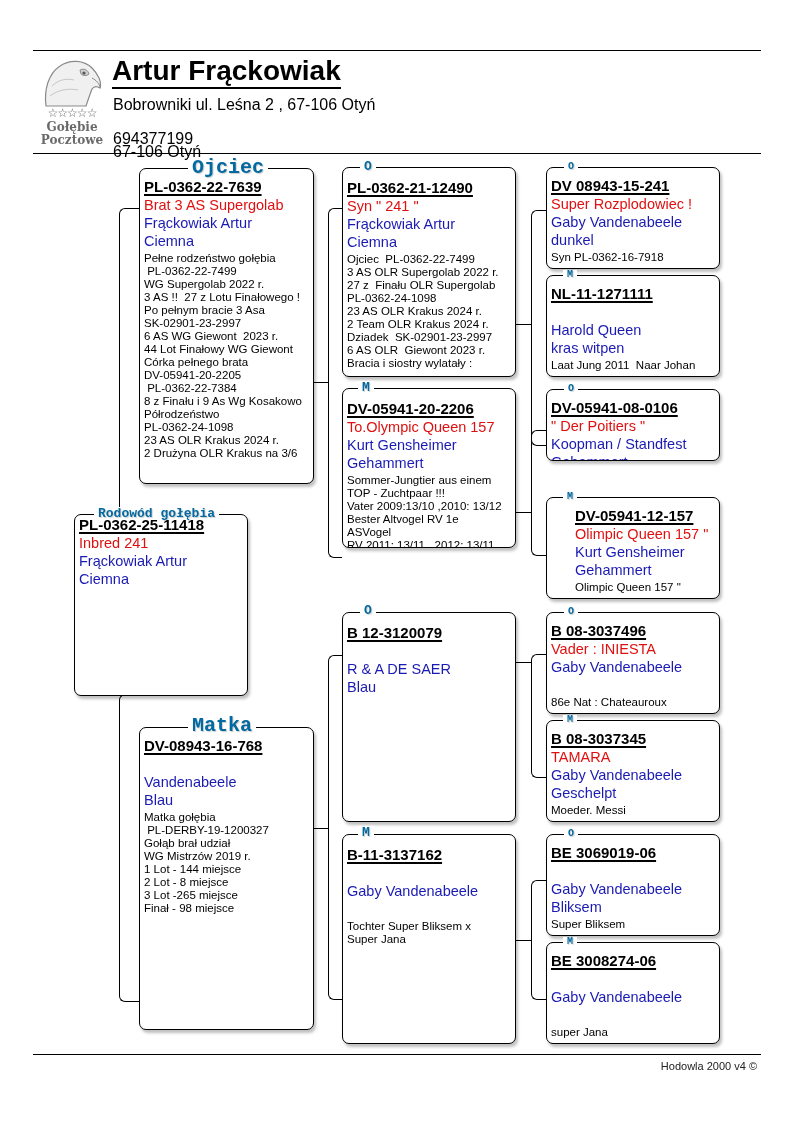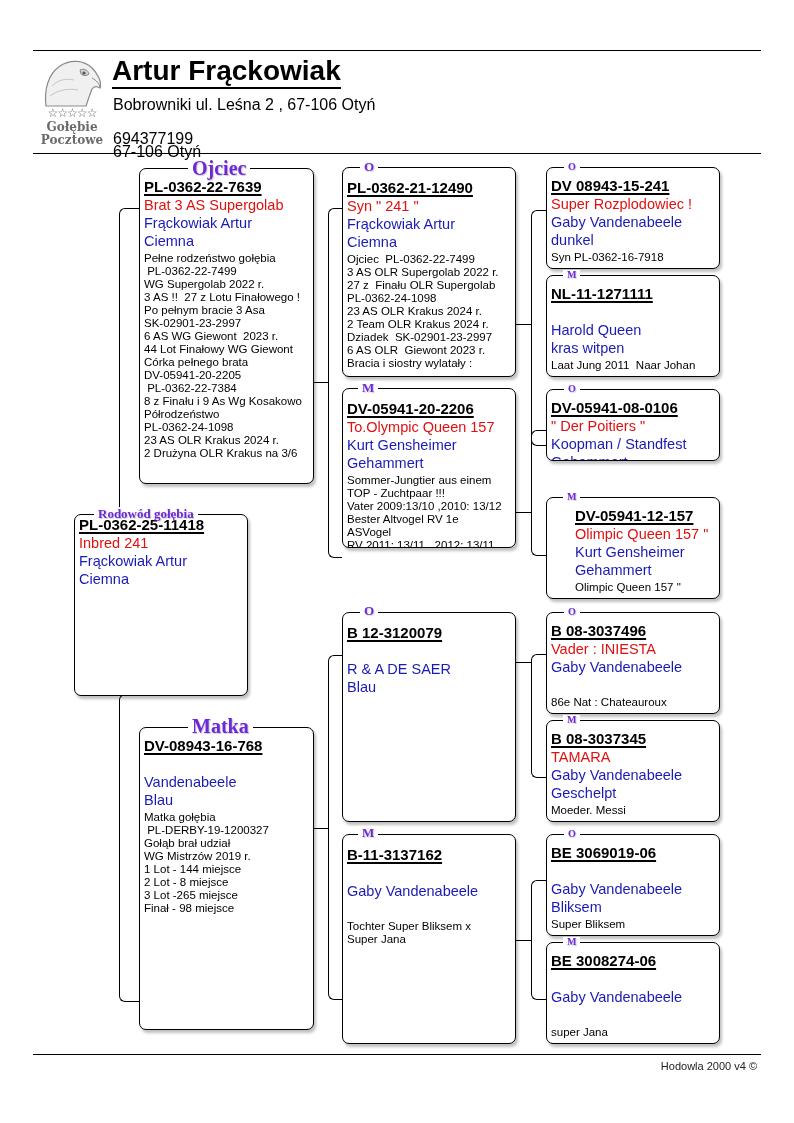--- a/index.html
+++ b/index.html
@@ -24,21 +24,21 @@
   .box .blue { color: #1a1ab4; display: block; white-space: nowrap; }
   .box .note { display: block; white-space: pre; color: #000; }
   .box .blank { display: block; }
 
   .g1 .ring, .g2 .ring, .g3 .ring, .g4 .ring { font-size: 15px; line-height: 18px; }
   .g1 .red, .g1 .blue, .g2 .red, .g2 .blue, .g3 .red, .g3 .blue, .g4 .red, .g4 .blue { font-size: 14.5px; line-height: 18px; }
   .g1 .blank, .g2 .blank, .g3 .blank, .g4 .blank { height: 18px; }
   .g2 .note, .g3 .note { font-size: 11.5px; line-height: 13px; margin-top: 2px; }
   .g4 .note { font-size: 11.5px; line-height: 13px; margin-top: 2px; }
 
-  .legend { position: absolute; background: #fff; font-family: Liberation Serif, serif; font-weight: bold; color: #6d28d9; padding: 0 4px; line-height: 1; text-shadow: 1px 1px 1px rgba(0,0,0,0.2); }
+  .legend { position: absolute; background: #fff; font-family: Liberation Mono, monospace; font-weight: bold; color: #0369a1; padding: 0 4px; line-height: 1; text-shadow: 1px 1px 1px rgba(0,0,0,0.2); }
   .legend.big { font-size: 20px; }
   .legend.mid { font-size: 13px; }
   .legend.tiny { font-size: 10px; }
   .hline { position: absolute; height: 1px; background: #000; }
   .bracket { position: absolute; border: 1px solid #000; border-right: none; border-radius: 6px 0 0 6px; }
 
   .footer { position: absolute; right: 37px; top: 1060px; font-size: 11px; color: #222; }
 </style>
 </head>
 <body>

